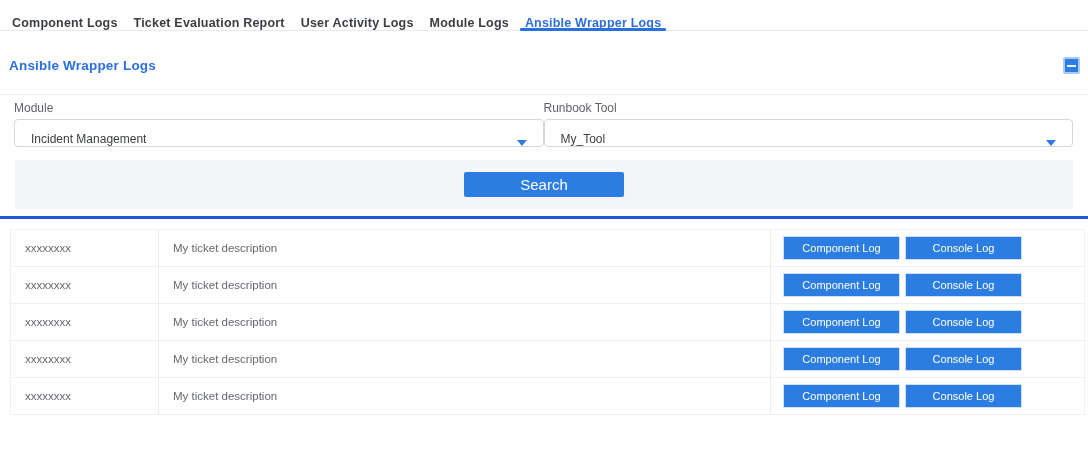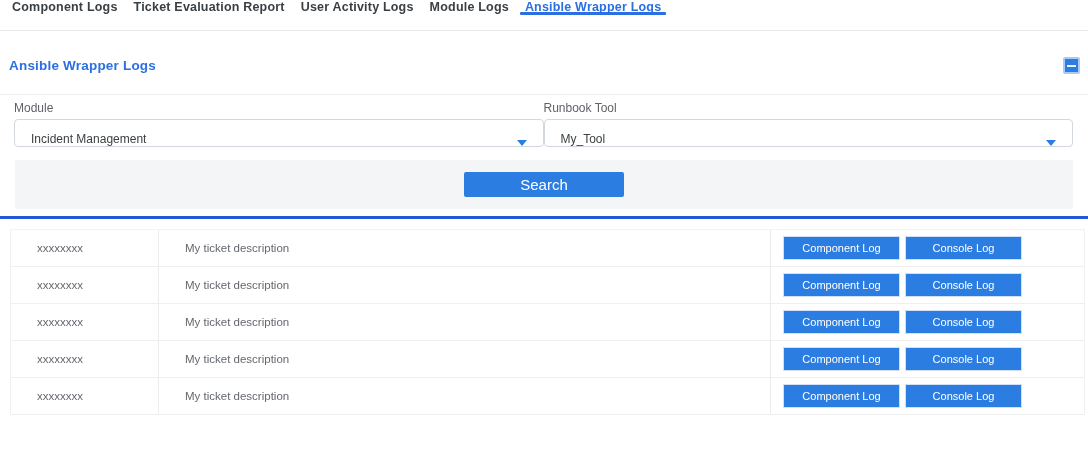--- a/index.html
+++ b/index.html
@@ -1,20 +1,20 @@
 <!DOCTYPE html>
 <html><head>
 <meta charset="utf-8">
 <style>
   * { margin: 0; padding: 0; box-sizing: border-box; }
   html, body { width: 1088px; height: 449px; overflow: hidden; background: #fff;
     font-family: "Liberation Sans", sans-serif; }
 
   
-  .tabbar { display: flex; align-items: flex-start; height: 31px; padding-left: 7px;
+  .tabbar { display: flex; align-items: flex-end; height: 31px; padding-left: 7px;
     border-bottom: 1px solid #e9e9e9; background: #fff; }
   .tab { display: flex; align-items: center; padding: 0 5px; margin-right: 6px;
     font-size: 12.5px; font-weight: 700; color: #3a3f44; letter-spacing: .2px;
     cursor: pointer; position: relative; white-space: nowrap; }
   .tab.active { color: #2b6fe0; }
   .tab.active::after { content: ""; position: absolute; left: 0; right: 0; bottom: -1px;
     height: 3px; background: #2b6fe0; border-radius: 1px; }
 
   
   .section-head { display: flex; align-items: center; justify-content: space-between;
@@ -45,21 +45,21 @@
 
   
   .table { margin: 10px 0 0 10px; width: 1075px;
     border-left: 1px solid #f0f0f0; border-right: 1px solid #f0f0f0; border-top: 1px solid #f3f3f3; }
   .t-row { display: grid; grid-template-columns: 148px 612px 1fr; height: 37px; }
   .t-head { border-bottom: 1px solid #e2e2e2; }
   .t-body-row { border-bottom: 1px solid #efefef; }
   .t-cell { display: flex; align-items: center; padding: 0 5px 0 14px; overflow: hidden; }
   .t-cell.sep { border-right: 1px solid #ececec; }
   .th-label { font-size: 11.5px; font-weight: 700; color: #3c4043; }
-  .td-text { font-size: 11.5px; color: #64686e; margin-left: 12px; }
+  .td-text { font-size: 11.5px; color: #64686e; }
   .filter-icon { margin-left: auto; cursor: pointer; display: flex; }
   .dl-cell { padding-left: 13px; gap: 7px; }
   .dl-btn { width: 115px; height: 22px; background: #2b7de2; color: #fff; border: none;
     border-radius: 0; font-size: 11px; font-family: inherit; cursor: pointer;
     box-shadow: 0 0 0 1px #cfe0f8; }
 </style>
 </head>
 <body>
 
 <div class="tabbar">

